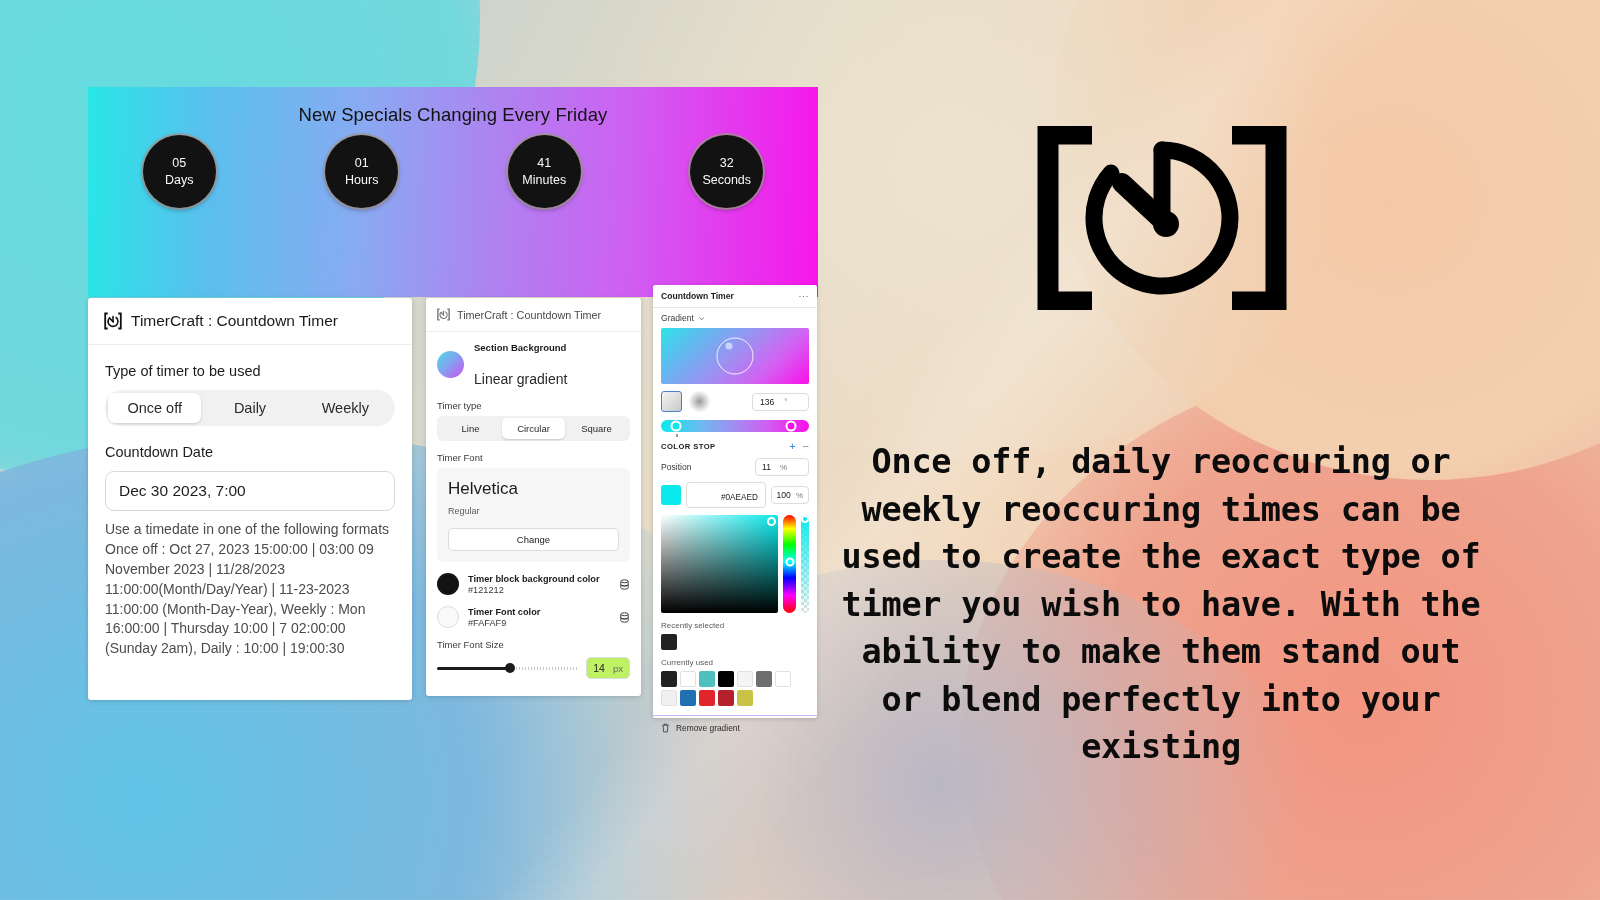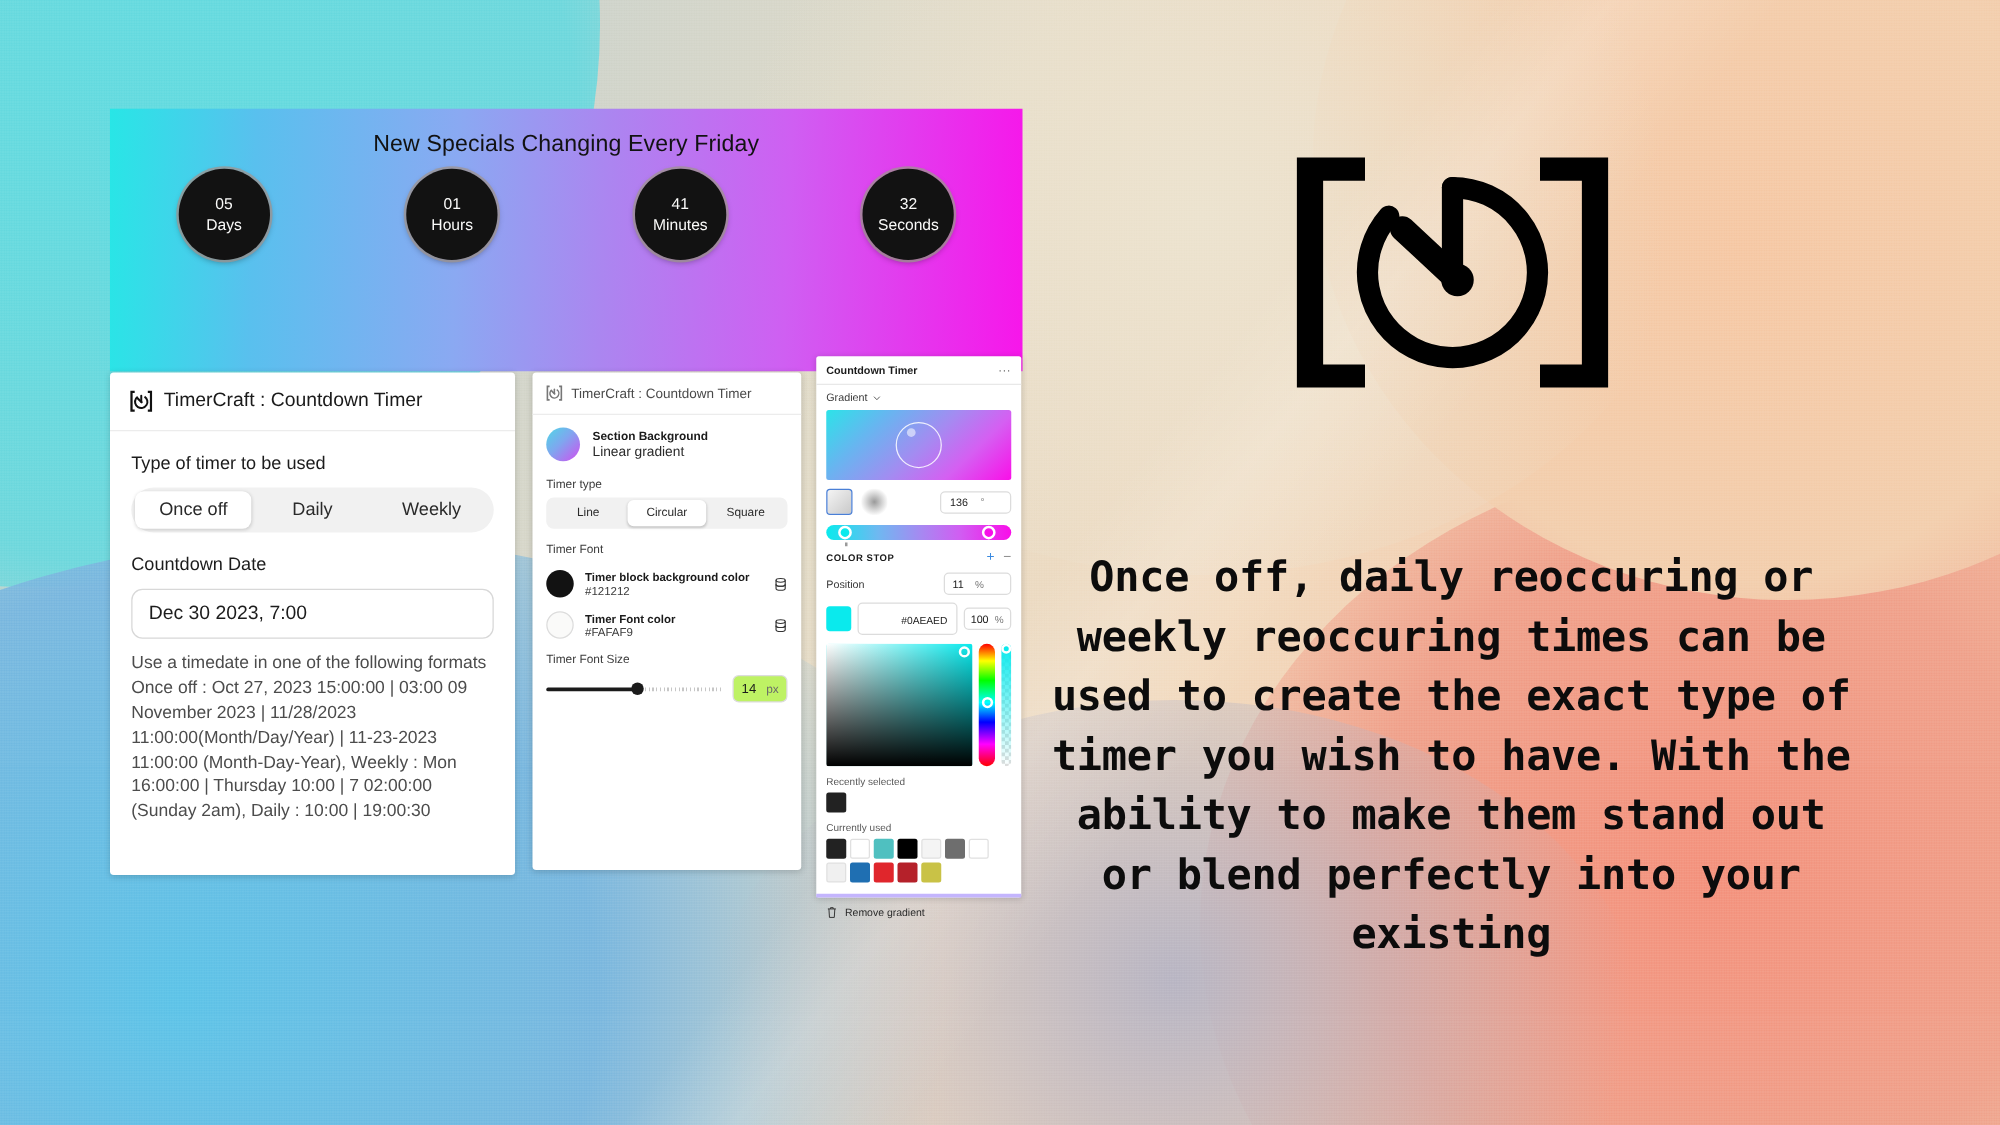--- a/index.html
+++ b/index.html
@@ -112,21 +112,21 @@
   .panel-head-2 { padding:10px 11px; border-bottom:1px solid #ececec; gap:7px; display:flex; align-items:center; }
   .logo-mini-2 { width:13px; height:13px; flex:none; }
   .panel-head-title-2 { font-size:10.8px; color:#4a4a4a; }
   .p2-body { padding:10px 11px 0 11px; }
   .sec-bg-row { display:flex; align-items:center; gap:10px; margin-bottom:13px; }
   .sec-bg-dot {
     width:27px; height:27px; border-radius:50%; flex:none;
     background:linear-gradient(135deg,#4fd8e6 0%, #7fa6ef 45%, #d14ff0 100%);
   }
   .sec-bg-t1 { font-size:9.5px; font-weight:bold; color:#1b1b1b; }
-  .sec-bg-t2 { font-size:11px; color:#2a2a2a; margin-top:1px; }
+  .sec-bg-t2 { font-size:14px; color:#2a2a2a; margin-top:18px; }
   .lbl-2 { font-size:9.5px; color:#3a3a3a; margin-bottom:5px; }
   .seg2 { display:flex; background:#f1f1f1; border-radius:6px; padding:2px; }
   .seg2-item { flex:1; text-align:center; font-size:9.5px; color:#2a2a2a; padding:5px 0; border-radius:5px; cursor:pointer; }
   .seg2-item.active { background:#fff; box-shadow:0 1px 2px rgba(0,0,0,.18); }
   .font-box { background:#f6f6f6; border-radius:6px; padding:11px 11px 11px 11px; margin-top:5px; }
   .font-name { font-size:17px; color:#1b1b1b; }
   .font-style { font-size:9px; color:#5a5a5a; margin-top:7px; }
   .change-btn {
     width:100%; margin-top:12px; background:#fff; border:1px solid #dcdcdc;
     border-radius:5px; padding:5px 0; font-size:9.5px; color:#1b1b1b; cursor:pointer;
@@ -247,21 +247,21 @@
   .alpha-knob {
     position:absolute; left:50%; transform:translate(-50%,-50%); top:4%;
     width:8px; height:8px; border-radius:50%; border:2px solid #fff; background:#0aeaed;
   }
   .sec-lbl { font-size:8px; color:#5a5a5a; margin-top:8px; margin-bottom:4px; }
   .sw-grid { display:flex; flex-wrap:wrap; gap:3px; }
   .sw-cell { width:16px; height:16px; border-radius:2px; cursor:pointer; }
   .sw-cell.bordered { border:1px solid #e0e0e0; }
   .remove-row {
     display:flex; align-items:center; gap:6px; padding:7px 8px;
-    border-top:3px solid #c4b5fd; margin-top:9px; cursor:pointer;
+    border-top:1px solid #c4b5fd; margin-top:9px; cursor:pointer;
   }
   .trash { width:9px; height:10px; flex:none; }
   .remove-lbl { font-size:8.4px; color:#2a2a2a; }
 
   
   #big-logo { position:absolute; left:1034px; top:126px; width:256px; height:184px; }
 
   
   #copy {
     position:absolute; left:836px; top:438px; width:650px;
@@ -371,20 +371,25 @@
       </div>
 
       <div class="lbl-2">Timer type</div>
       <div class="seg2">
         <div class="seg2-item">Line</div>
         <div class="seg2-item active">Circular</div>
         <div class="seg2-item">Square</div>
       </div>
 
       <div class="lbl-2" style="margin-top:11px;">Timer Font</div>
+      <div class="font-box">
+        <div class="font-name">Helvetica</div>
+        <div class="font-style">Regular</div>
+        <button class="change-btn">Change</button>
+      </div>
 
       <div class="color-row">
         <div class="sw sw-dark"></div>
         <div>
           <div class="cr-t1">Timer block background color</div>
           <div class="cr-t2">#121212</div>
         </div>
         <svg class="cr-icon" viewBox="0 0 24 24">
           <ellipse cx="12" cy="5" rx="8" ry="3.2" fill="none" stroke="#333" stroke-width="2"></ellipse>
           <path d="M4 5 v7 a8 3.2 0 0 0 16 0 V5" fill="none" stroke="#333" stroke-width="2"></path>

